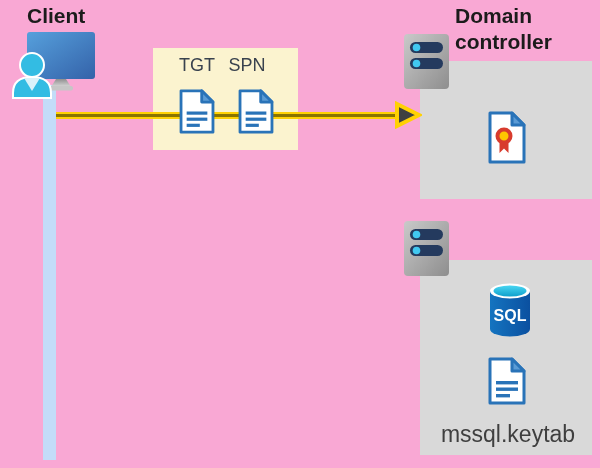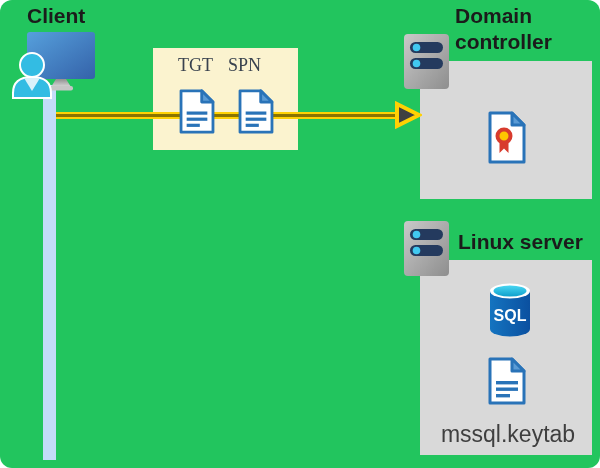--- a/index.html
+++ b/index.html
@@ -1,35 +1,35 @@
 <!DOCTYPE html>
 <html><head>
 <meta charset="utf-8">
 <style>
   html,body { margin:0; padding:0; background:#ffffff; }
   .stage {
-    position:relative; width:600px; height:468px; background:#22c55e;
-    font-family:"Liberation Sans", sans-serif; overflow:hidden;border-radius:12px;
+    position:relative; width:600px; height:468px; background:#f9a8d4;
+    font-family:"Liberation Sans", sans-serif; overflow:hidden;
   }
   .abs { position:absolute; }
   .title { font-weight:700; color:#1b1b1b; font-size:21px; line-height:26px; letter-spacing:0; }
   .client-title { left:27px; top:3px; }
   .dc-title { left:455px; top:3px; width:150px; }
   .linux-title { left:458px; top:229px; }
   .client-line { left:43px; top:85px; width:13px; height:375px; background:#c3dcf8; z-index:1; }
   .ticket-box { left:153px; top:48px; width:145px; height:102px; background:#fbf3cf; z-index:1; }
   .server-box { background:#d9d9d9; z-index:1; }
   .dc-box { left:420px; top:61px; width:172px; height:138px; }
   .linux-box { left:420px; top:260px; width:172px; height:195px; }
   .arrow-shaft {
     left:56px; top:112px; width:342px; height:7px; z-index:2;
     background:linear-gradient(to bottom, #ffd103 0 2px, #8a7400 2px 4.8px, #ffd103 4.8px 100%);
   }
   .arrow-head { left:394px; top:101px; z-index:2; }
-  .ticket-label { font-size:18px; color:#39424e; text-align:left; width:38px; z-index:3;font-family:Liberation Serif, serif; }
+  .ticket-label { font-size:18px; color:#39424e; text-align:center; width:38px; z-index:3; }
   .tgt-label { left:178px; top:55px; }
   .spn-label { left:228px; top:55px; }
   .doc-tgt { left:178px; top:88px; z-index:3; }
   .doc-spn { left:237px; top:88px; z-index:3; }
   .client-icon { left:8px; top:27px; z-index:2; }
   .dc-server-icon { left:403px; top:33px; z-index:3; }
   .linux-server-icon { left:403px; top:220px; z-index:3; }
   .cert-icon { left:488px; top:111px; z-index:3; }
   .sql-icon { left:488px; top:282px; z-index:3; }
   .keytab-icon { left:487px; top:356px; z-index:3; }
@@ -47,21 +47,20 @@
   <div class="abs server-box dc-box"></div>
   <div class="abs server-box linux-box"></div>
 
   <div class="abs arrow-shaft"></div>
   <svg class="abs arrow-head" width="28" height="28" viewBox="0 0 28 28">
     <polygon points="3,3 25,14 3,25" fill="#3F4041" stroke="#FFD103" stroke-width="4"></polygon>
   </svg>
 
   <div class="abs title client-title">Client</div>
   <div class="abs title dc-title">Domain controller</div>
-  <div class="abs title linux-title">Linux server</div>
 
   <div class="abs ticket-label tgt-label">TGT</div>
   <div class="abs ticket-label spn-label">SPN</div>
 
   <svg class="abs client-icon" width="92" height="78" viewBox="0 0 92 78">
     <defs>
       <linearGradient id="monGrad" x1="0" y1="0" x2="1" y2="1">
         <stop offset="0" stop-color="#56A0DC"></stop>
           <stop offset="1" stop-color="#3462A9"></stop>
       </linearGradient>

